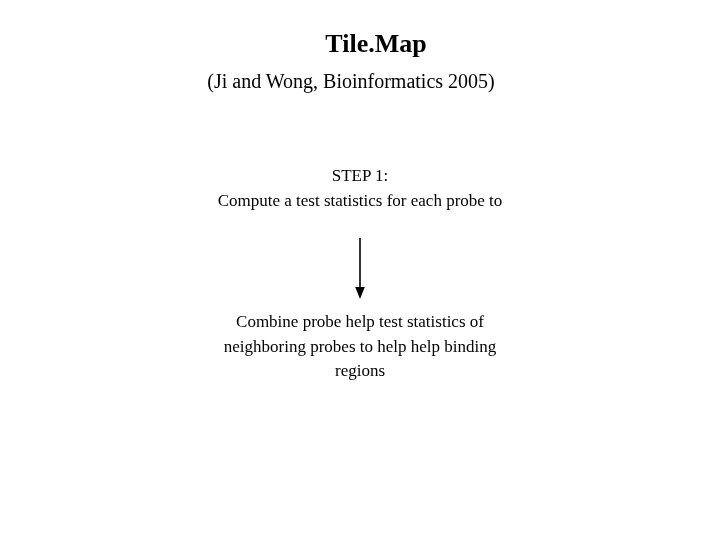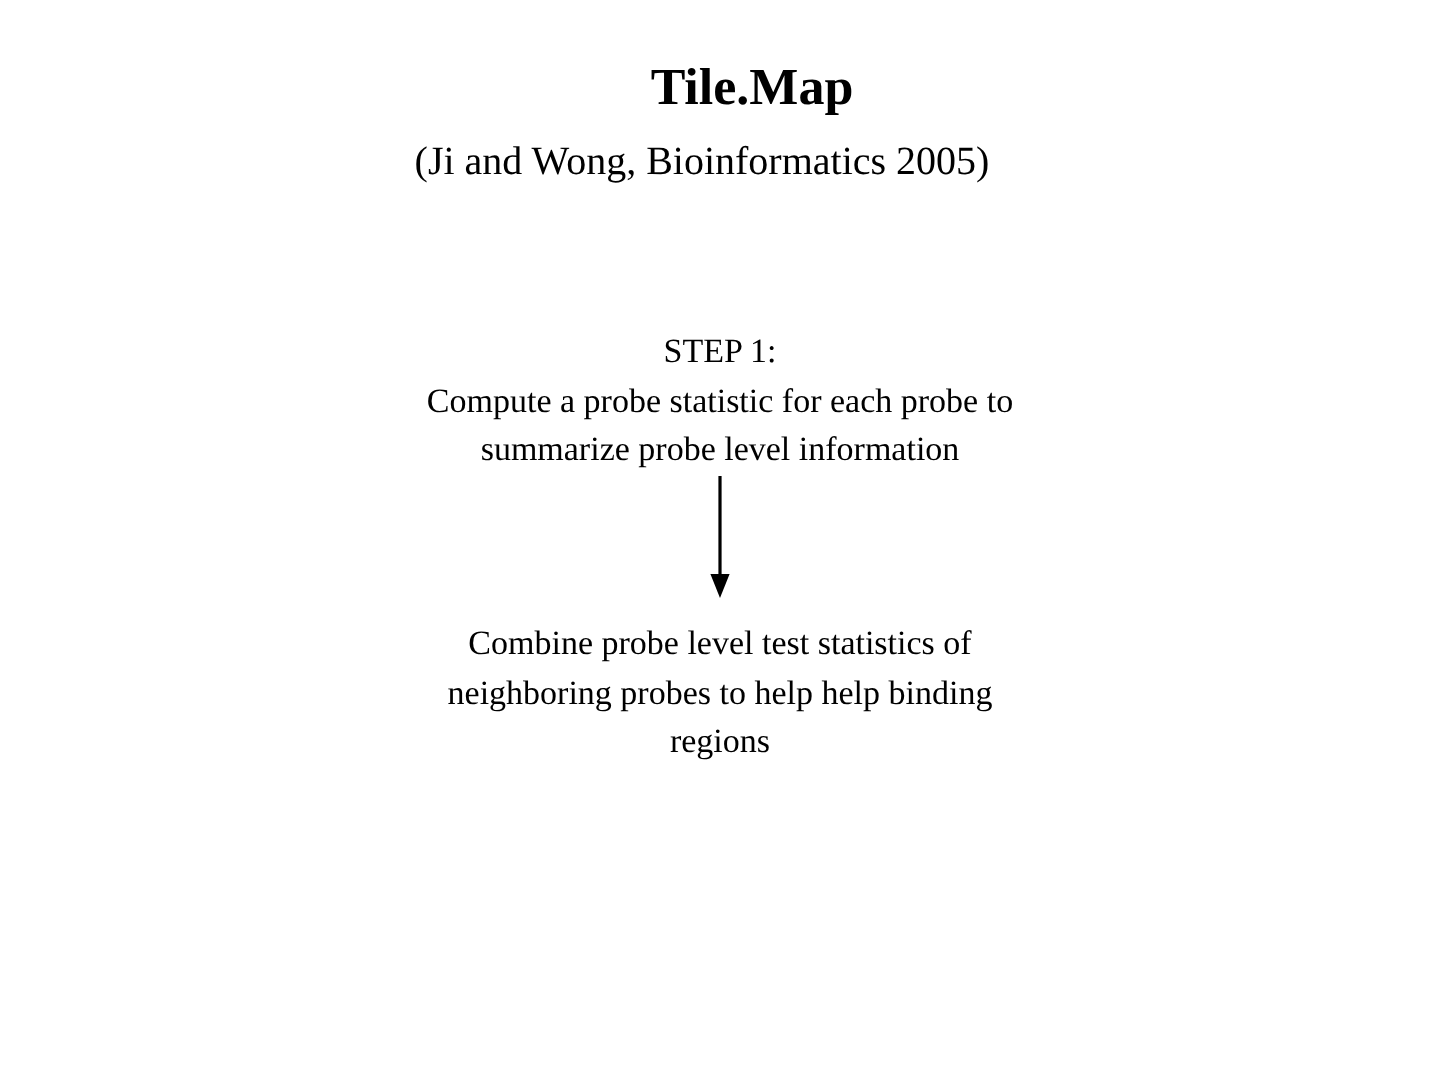--- a/index.html
+++ b/index.html
@@ -86,30 +86,29 @@
 <body>
 
 <div class="slide">
 
   <div class="title">Tile.Map</div>
 
   <div class="subtitle">(Ji and Wong, Bioinformatics 2005)</div>
 
   <div class="step-block" id="step1-block">
     <span class="step-heading">STEP 1:</span>
-    <span class="step-line">Compute a probe statistic for each probe to</span>
-    <span class="step-line">summarize probe level information</span>
+    <span class="step-line">Compute a test statistics for each probe to</span>
   </div>
 
   <div class="arrow">
     <svg width="44" height="70" viewBox="0 0 44 70" xmlns="http://www.w3.org/2000/svg">
       <line x1="22" y1="4" x2="22" y2="58" stroke="#000000" stroke-width="1.6"></line>
       <polygon points="22,65 17.2,53 26.8,53" fill="#000000"></polygon>
     </svg>
   </div>
 
   <div class="step-block" id="step2-block">
-    <span class="step-line">Combine probe level test statistics of</span>
+    <span class="step-line">Combine probe help test statistics of</span>
     <span class="step-line">neighboring probes to help help binding</span>
     <span class="step-line">regions</span>
   </div>
 
 </div>
 
 </body></html>

